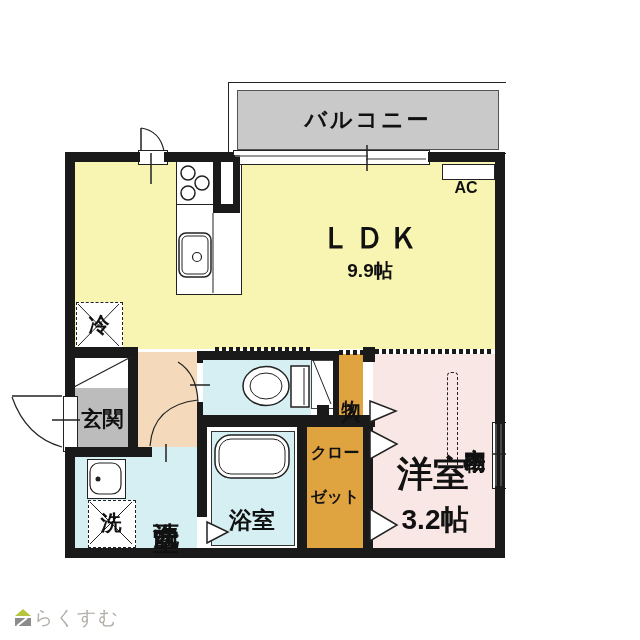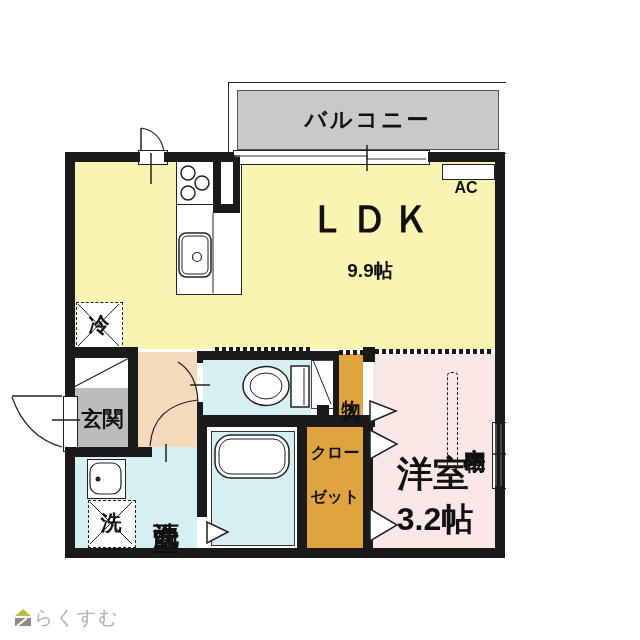--- a/index.html
+++ b/index.html
@@ -139,32 +139,33 @@
     <line x1="501" y1="424" x2="501" y2="486" stroke="#777" stroke-width="1"></line>
     <line x1="492" y1="454" x2="514" y2="454" stroke="#222" stroke-width="1.5"></line>
   </svg>
 
   <svg class="overlay" width="640" height="640" viewBox="0 0 640 640">
     <circle cx="595" cy="519" r="33" fill="#fff" stroke="#222" stroke-width="2"></circle>
     <polygon points="580,491 623,540 606,538 598,551" fill="#111"></polygon>
   </svg>
 
   <div class="lbl" style="left:258px;top:106px;width:220px;height:28px;font-size:22px;letter-spacing:3px;">バルコニー</div>
-  <div class="lbl" style="left:297px;top:201px;width:150px;height:36px;font-size:38px;letter-spacing:4px;text-align:right;">ＬＤＫ</div>
+  <div class="lbl" style="left:297px;top:220px;width:150px;height:36px;font-size:30px;letter-spacing:4px;text-align:right;">ＬＤＫ</div>
   <div class="lbl" style="left:300px;top:255px;width:140px;height:32px;font-size:19px;">9.9帖</div>
   <div class="lbl" style="left:440px;top:179px;width:52px;height:18px;font-size:16px;">AC</div>
   <div class="lbl" style="left:78px;top:312px;width:42px;height:26px;font-size:21px;">冷</div>
   <div class="lbl" style="left:74px;top:406px;width:57px;height:26px;font-size:21px;">玄関</div>
   <div class="lbl" style="left:89px;top:510px;width:44px;height:26px;font-size:21px;">洗</div>
   <div class="lbl vert" style="left:152px;top:460px;width:30px;height:90px;font-size:26px;">洗面室</div>
+  <div class="lbl" style="left:212px;top:506px;width:80px;height:28px;font-size:23px;">浴室</div>
   <div class="lbl vert" style="left:339px;top:362px;width:24px;height:50px;font-size:19px;">物入</div>
   <div class="lbl" style="left:307px;top:443px;width:56px;height:20px;font-size:16px;">クロー</div>
   <div class="lbl" style="left:307px;top:487px;width:56px;height:20px;font-size:16px;">ゼット</div>
   <div class="lbl" style="left:398px;top:458px;width:70px;height:32px;font-size:36px;">洋室</div>
-  <div class="lbl" style="left:390px;top:504px;width:90px;height:32px;font-size:32px;">3.2帖</div>
+  <div class="lbl" style="left:390px;top:504px;width:90px;height:32px;font-size:28px;">3.2帖</div>
   <div class="lbl vert" style="left:461px;top:376px;width:28px;height:118px;font-size:21px;">室内物干</div>
 
   <svg class="abs" style="left:13px;top:607px;" width="20" height="20" viewBox="0 0 20 20">
     <polygon points="10,2 18,9 2,9" fill="#b6c43f"></polygon>
     <rect x="2" y="11" width="16" height="8" fill="#8b8b8b"></rect>
     <line x1="4" y1="19" x2="14" y2="11" stroke="#fff" stroke-width="2"></line>
   </svg>
   <div class="lbl" style="left:34px;top:606px;width:90px;height:24px;font-size:19px;justify-content:flex-start;color:#b3aea8;font-weight:400;letter-spacing:2px;">らくすむ</div>
 
 </div>

